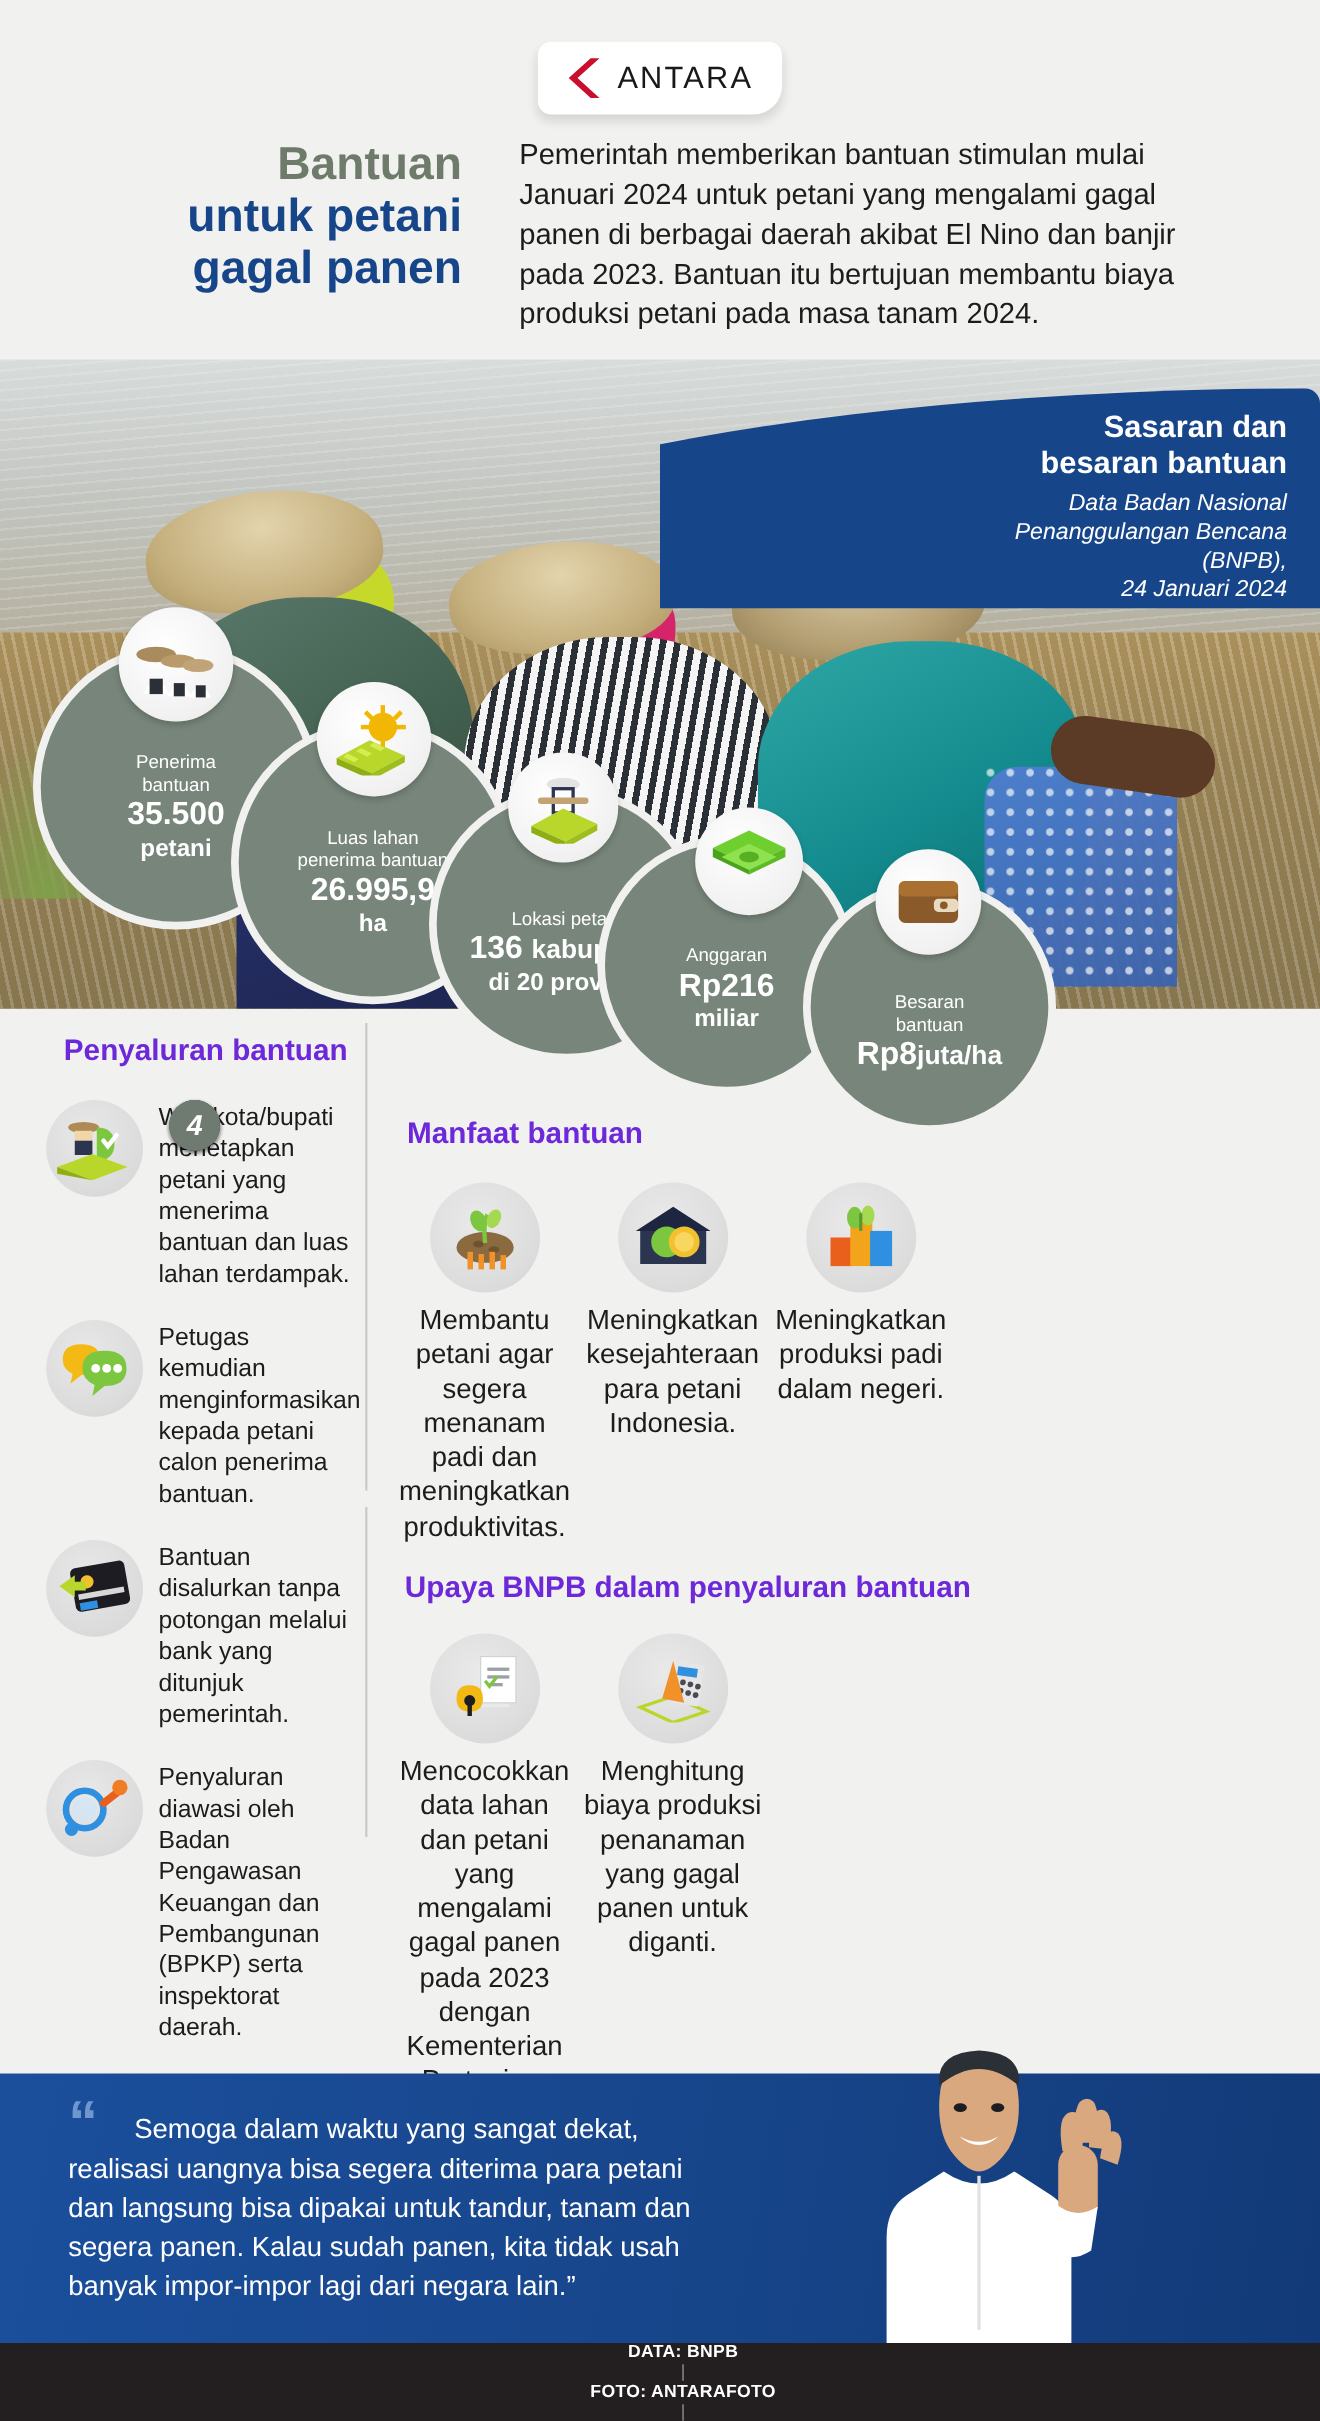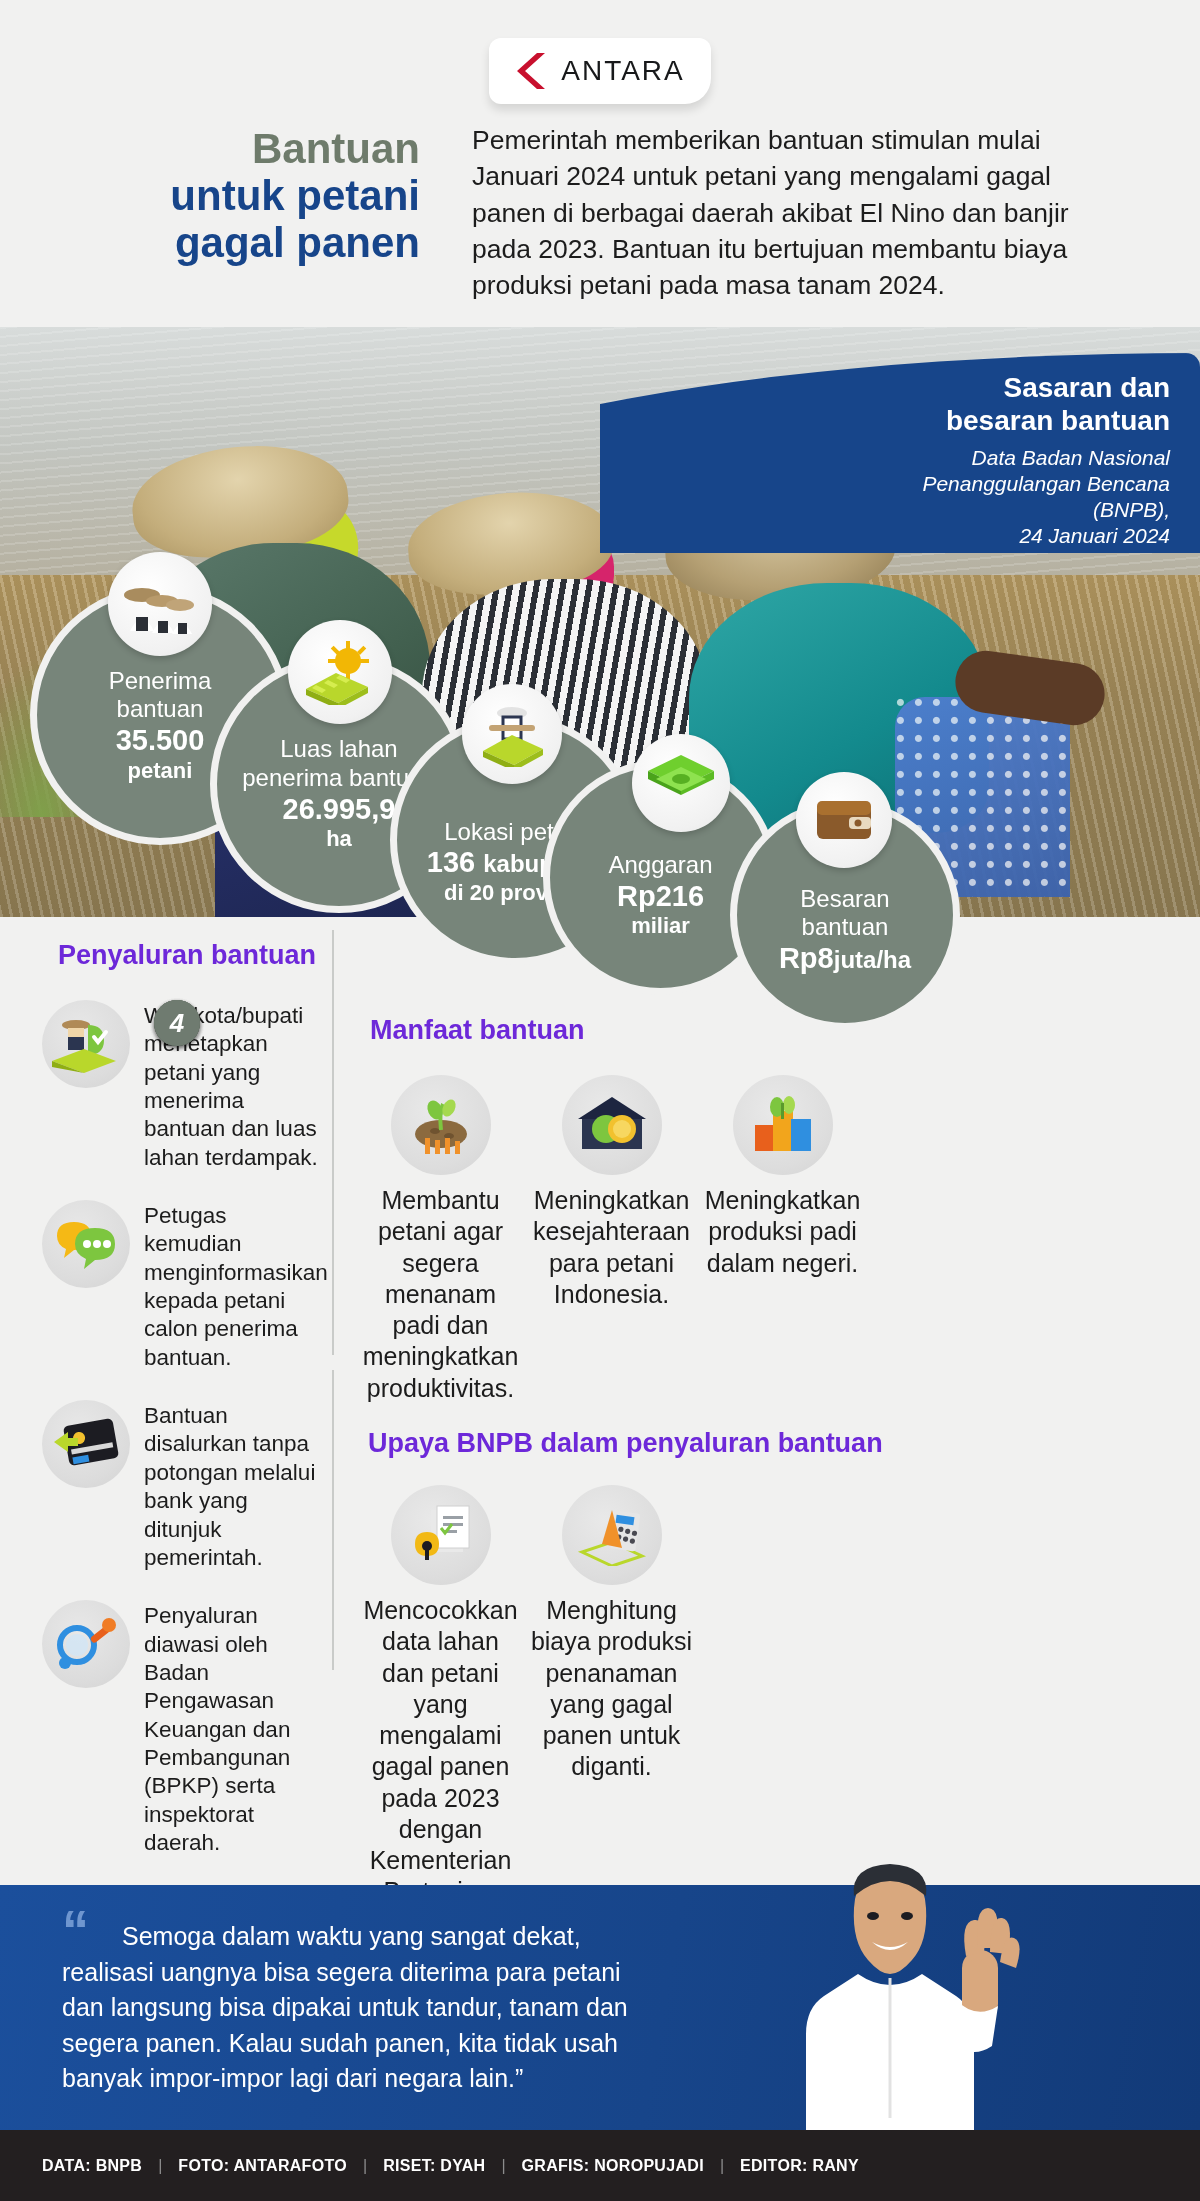--- a/index.html
+++ b/index.html
@@ -101,21 +101,21 @@
   .blue-panel-inner{ position:absolute; right:30px; top:18px; width:330px; text-align:right; color:#fff; }
   .bp-title{ font-size:28px; font-weight:bold; line-height:1.18; }
   .bp-sub{ font-size:21px; font-style:italic; line-height:1.24; margin-top:8px; }
 
   
   .circles{ position:absolute; left:0; top:0; width:1200px; height:2201px; pointer-events:none; }
   .stat{ position:absolute; border-radius:50%; background:#77857a;
          border:7px solid #f1f1f0; color:#fff; text-align:center;
          display:flex; flex-direction:column; align-items:center; justify-content:flex-end;
          pointer-events:auto; }
-  .stat .lab{ font-size:24px; line-height:1.2; }
+  .stat .lab{ font-size:17px; line-height:1.2; }
   .stat .val{ font-size:29px; font-weight:bold; line-height:1.15; }
   .stat .unit{ font-size:22px; font-weight:bold; line-height:1.2; }
   .stat .inner{ padding-bottom:22%; }
   .sicon{ position:absolute; border-radius:50%;
           background:radial-gradient(circle at 40% 35%,#ffffff 0%,#f1f1f1 70%,#e3e3e3 100%);
           display:flex; align-items:center; justify-content:center;
           box-shadow:0 3px 6px rgba(0,0,0,.18); }
 
   .c1{ left:30px; top:585px; width:260px; height:260px; }
   .c2{ left:210px; top:655px; width:258px; height:258px; }
@@ -166,21 +166,21 @@
           background:linear-gradient(100deg,#1b4f9c 0%,#17458a 55%,#123a78 100%); }
   .qmark{ position:absolute; left:62px; top:26px; color:#6f96cf; font-size:54px;
           font-weight:bold; line-height:.7; letter-spacing:-3px; }
   .qtext{ position:absolute; left:62px; top:34px; width:690px; color:#fff;
           font-size:25px; line-height:1.42; }
   .qtext .first{ padding-left:60px; }
   .jokowi{ position:absolute; right:160px; bottom:0; width:300px; height:300px; }
 
   
   .footer{ position:absolute; left:0; top:2130px; width:1200px; height:71px; background:#231f20;
-           display:flex; align-items:center; padding-left:42px; gap:0; }
+           display:flex; align-items:center; padding-left:42px; gap:0;flex-direction:column; }
   .fitem{ color:#fff; font-size:16px; font-weight:bold; letter-spacing:.3px; }
   .fsep{ color:#8c8c8c; font-size:16px; padding:0 16px; }
 </style>
 </head>
 <body>
 
 <div class="page">
 
   <div class="photo">
     <div class="water">

